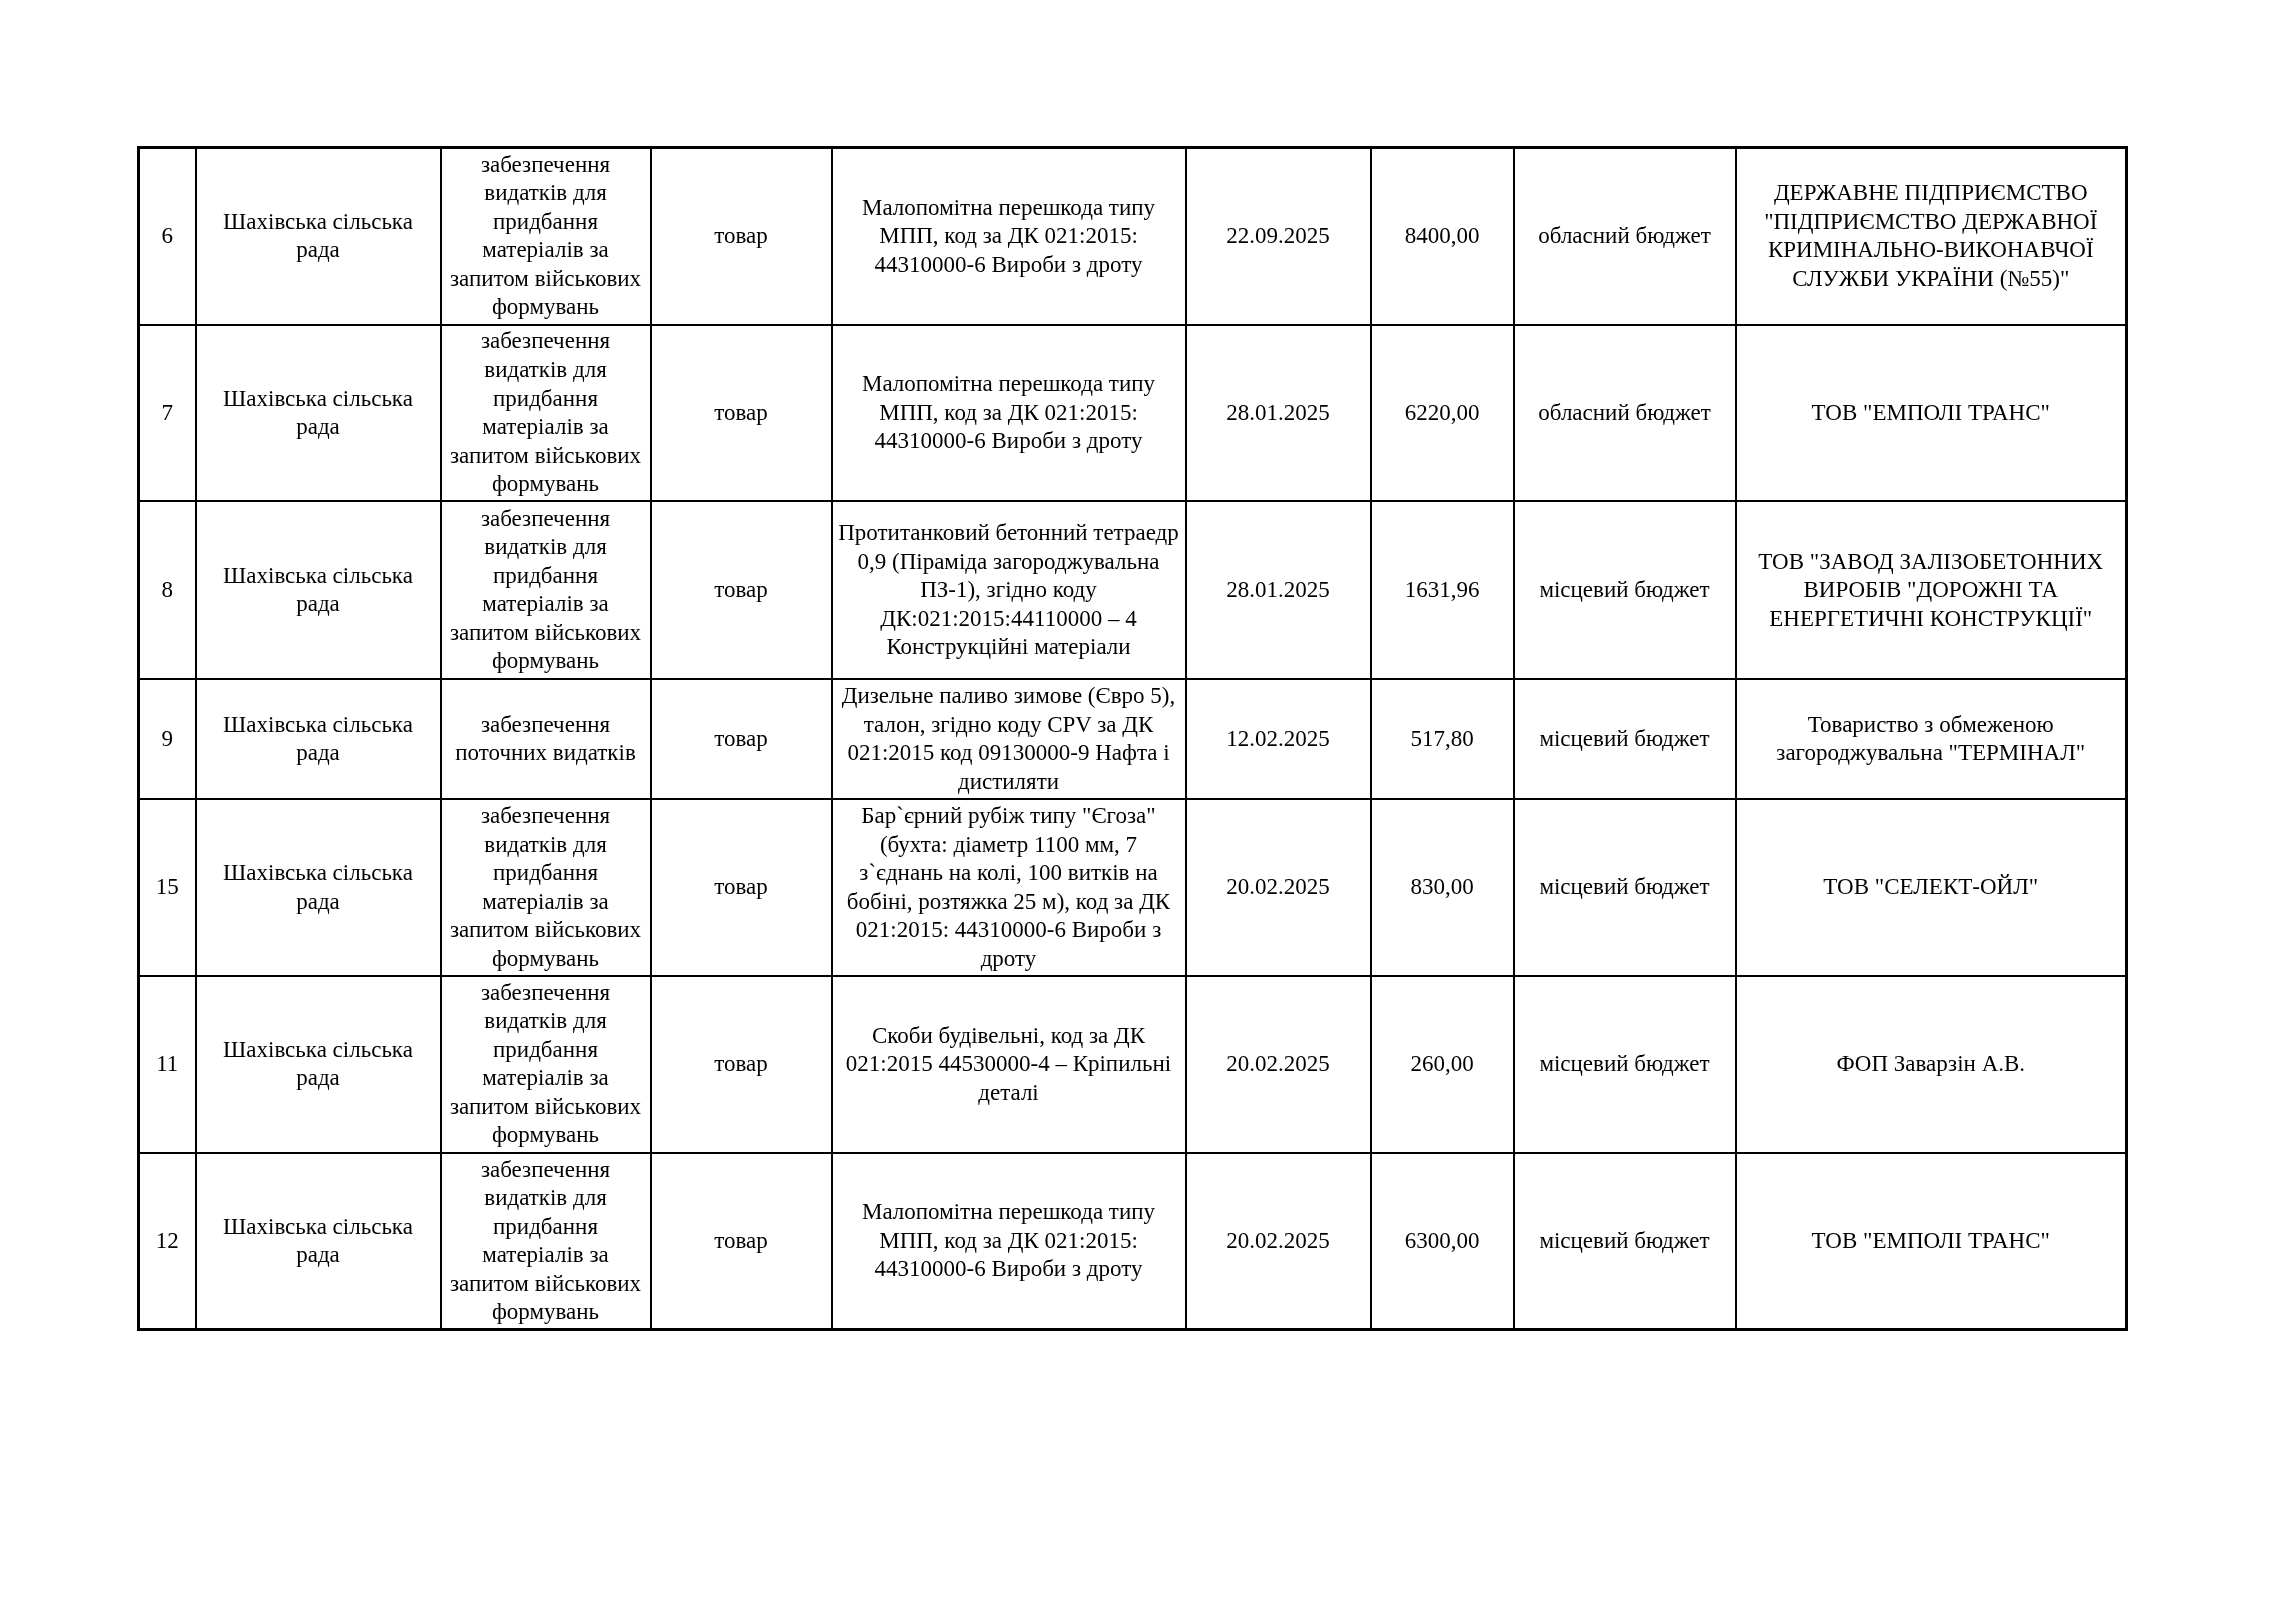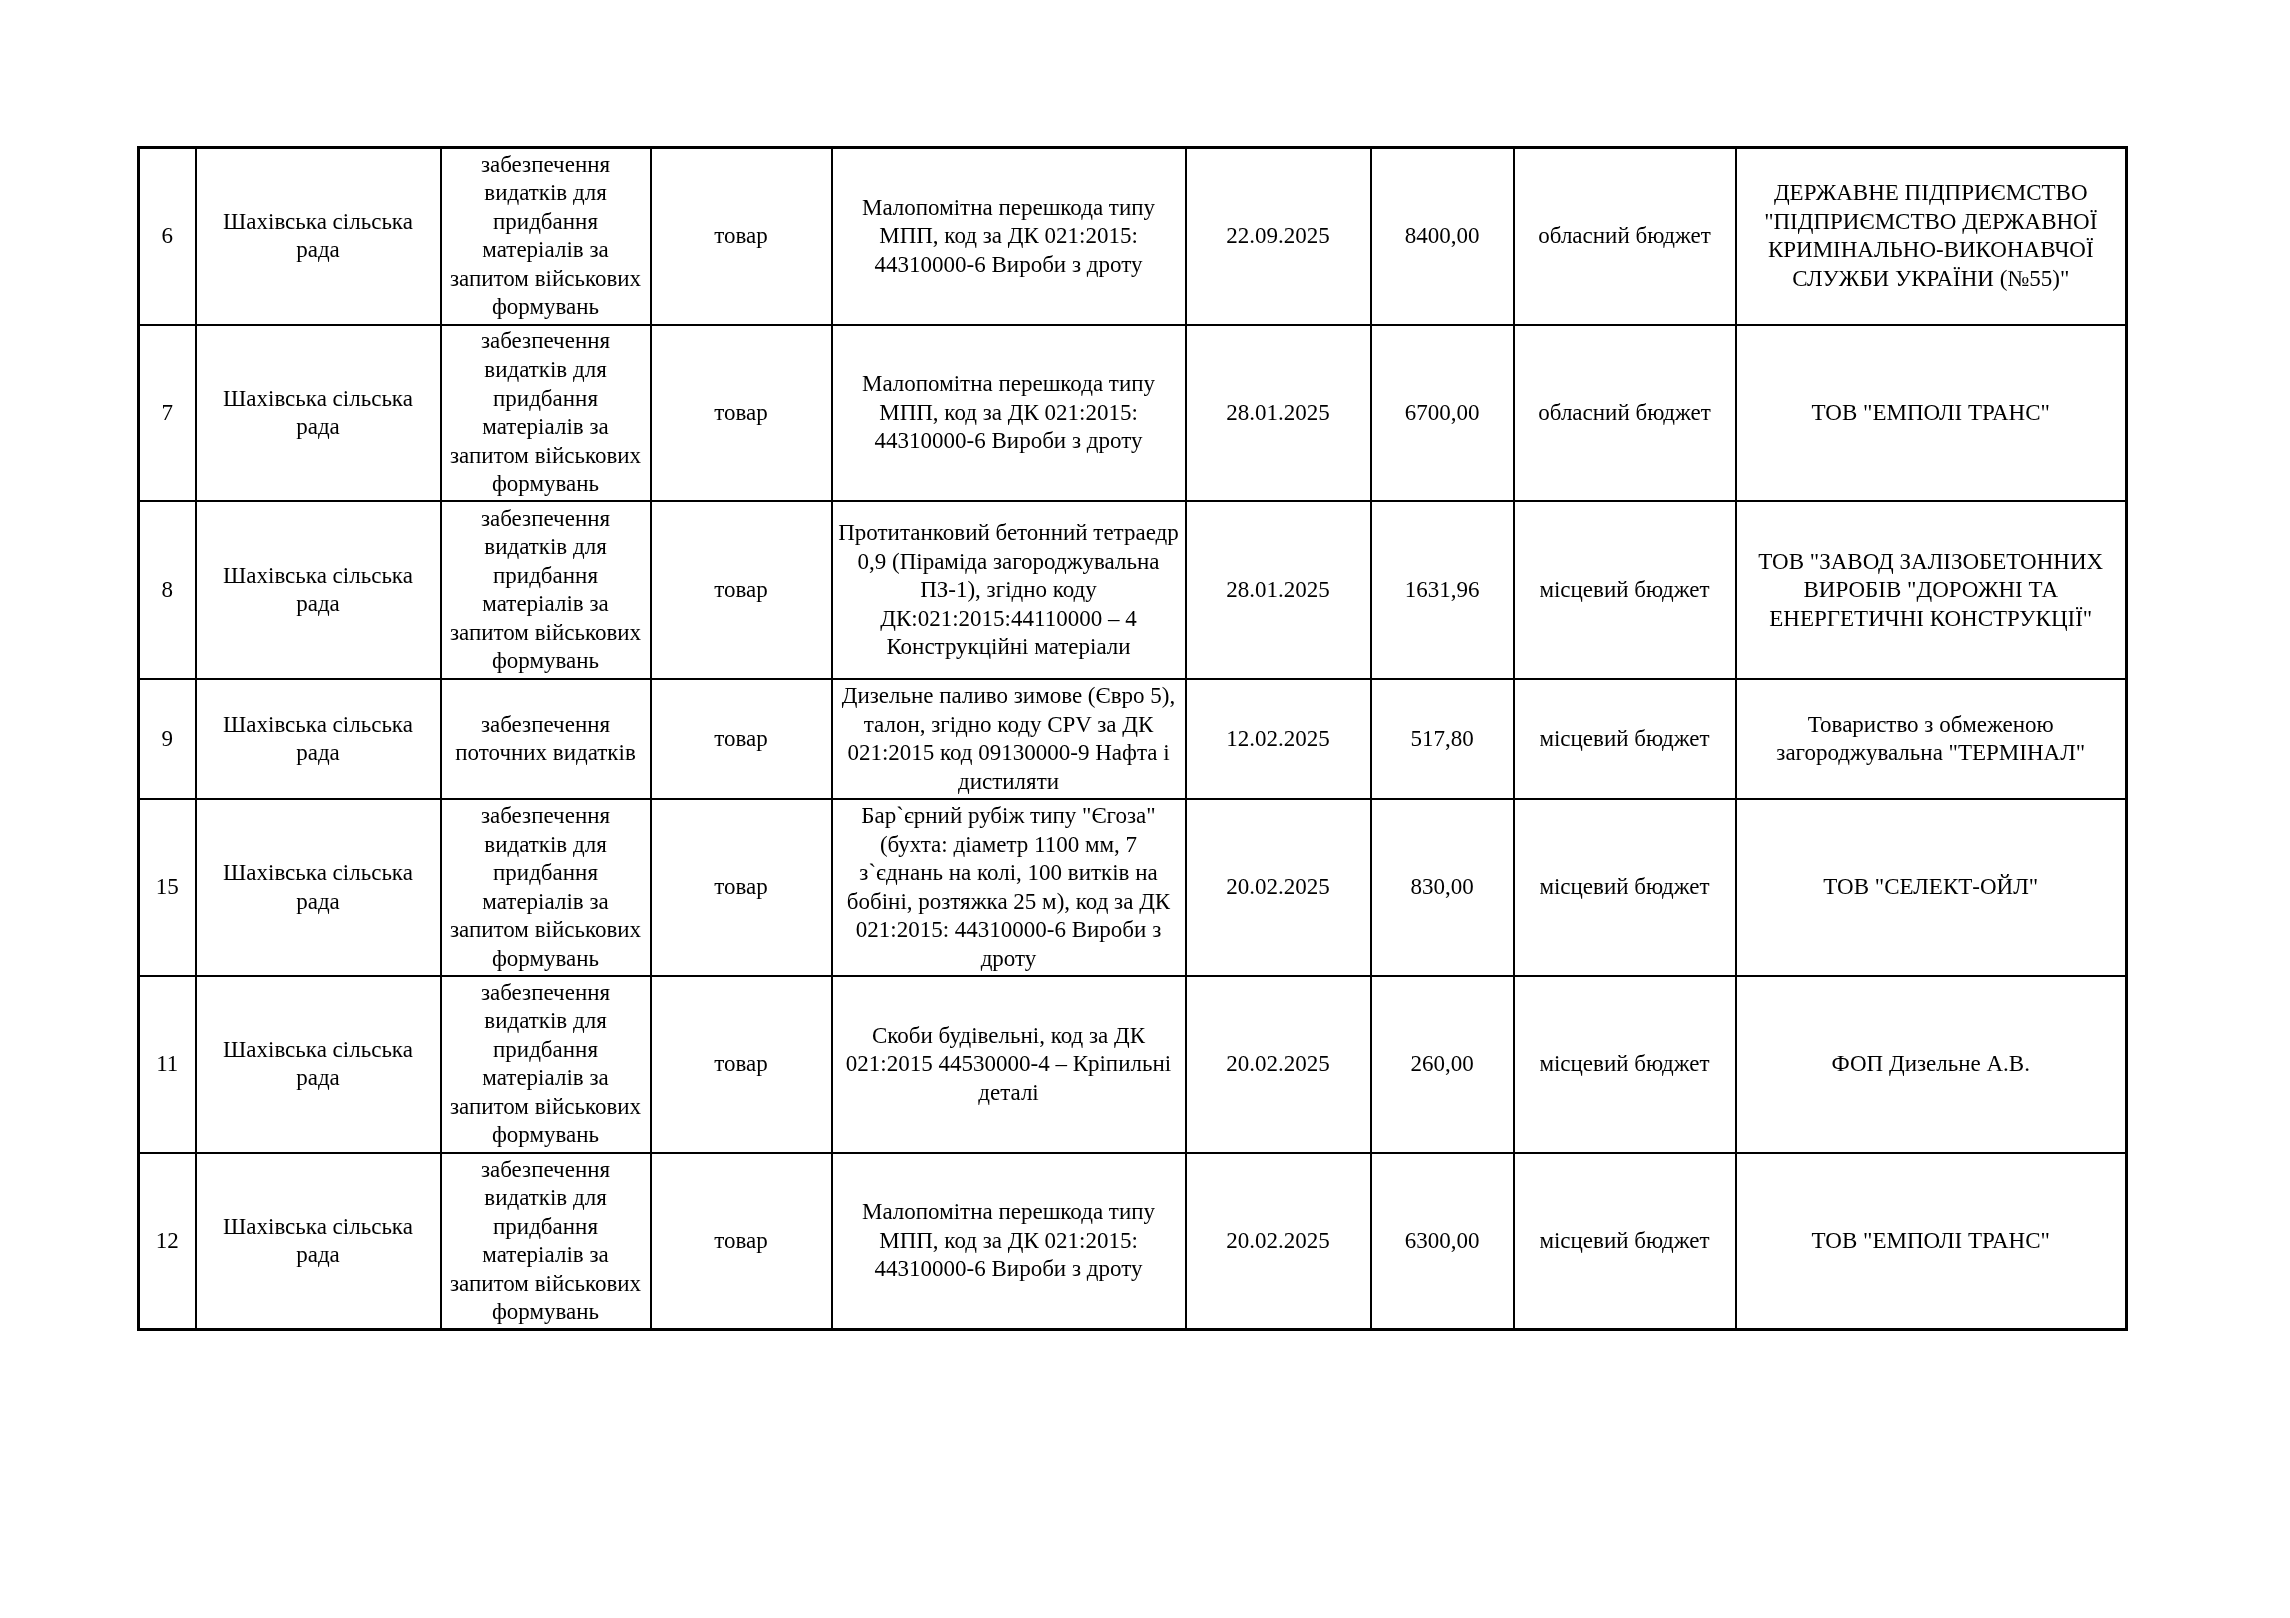--- a/index.html
+++ b/index.html
@@ -80,21 +80,21 @@
         <td>обласний бюджет</td>
         <td>ДЕРЖАВНЕ ПІДПРИЄМСТВО "ПІДПРИЄМСТВО ДЕРЖАВНОЇ КРИМІНАЛЬНО-ВИКОНАВЧОЇ СЛУЖБИ УКРАЇНИ (№55)"</td>
       </tr>
       <tr class="r1">
         <td>7</td>
         <td>Шахівська сільська рада</td>
         <td>забезпечення видатків для придбання матеріалів за запитом військових формувань</td>
         <td>товар</td>
         <td>Малопомітна перешкода типу МПП, код за ДК 021:2015: 44310000-6 Вироби з дроту</td>
         <td>28.01.2025</td>
-        <td>6700,00</td>
+        <td>6220,00</td>
         <td>обласний бюджет</td>
         <td>ТОВ  "ЕМПОЛІ ТРАНС"</td>
       </tr>
       <tr class="r2">
         <td>8</td>
         <td>Шахівська сільська рада</td>
         <td>забезпечення видатків для придбання матеріалів за запитом військових формувань</td>
         <td>товар</td>
         <td>Протитанковий бетонний тетраедр 0,9 (Піраміда загороджувальна ПЗ-1), згідно коду ДК:021:2015:44110000 – 4 Конструкційні матеріали</td>
         <td>28.01.2025</td>
@@ -126,21 +126,21 @@
       </tr>
       <tr class="r5">
         <td>11</td>
         <td>Шахівська сільська рада</td>
         <td>забезпечення видатків для придбання матеріалів за запитом військових формувань</td>
         <td>товар</td>
         <td>Скоби будівельні, код за ДК 021:2015 44530000-4 – Кріпильні деталі</td>
         <td>20.02.2025</td>
         <td>260,00</td>
         <td>місцевий бюджет</td>
-        <td>ФОП Дизельне А.В.</td>
+        <td>ФОП Заварзін А.В.</td>
       </tr>
       <tr class="r6">
         <td>12</td>
         <td>Шахівська сільська рада</td>
         <td>забезпечення видатків для придбання матеріалів за запитом військових формувань</td>
         <td>товар</td>
         <td>Малопомітна перешкода типу МПП, код за ДК 021:2015: 44310000-6 Вироби з дроту</td>
         <td>20.02.2025</td>
         <td>6300,00</td>
         <td>місцевий бюджет</td>

